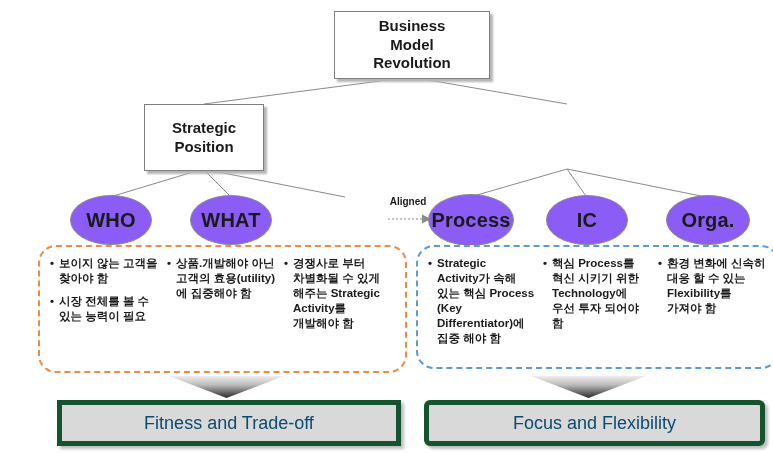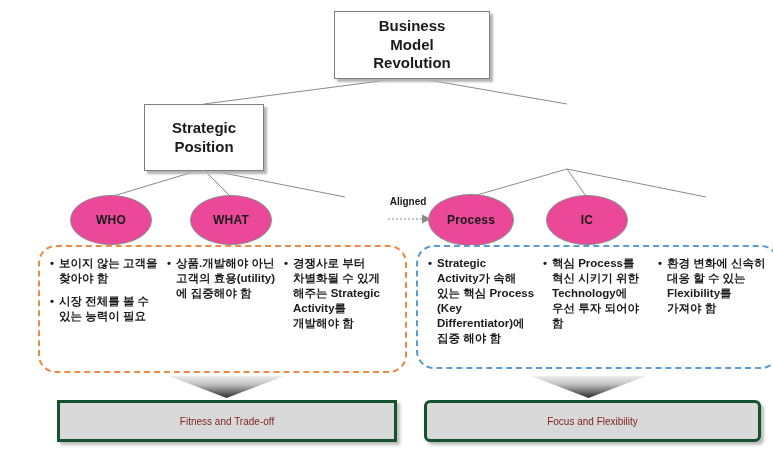--- a/index.html
+++ b/index.html
@@ -9,46 +9,46 @@
   }
   svg.connectors{position:absolute;left:0;top:0;width:773px;height:453px;pointer-events:none;}
 
   .node-box{
     position:absolute;background:#fff;border:1px solid #7f7f7f;
     box-shadow:3px 3px 2px #b4b4b4;
     display:flex;align-items:center;justify-content:center;text-align:center;
     font-weight:bold;font-size:15px;line-height:1.25;white-space:pre-line;
   }
   .ellipse{
-    position:absolute;background:#ec4899;border:1px solid #8a8a8a;border-radius:50%;
+    position:absolute;background:#8b5cf6;border:1px solid #8a8a8a;border-radius:50%;
     display:flex;align-items:center;justify-content:center;
-    font-weight:bold;font-size:12px;letter-spacing:.2px;
+    font-weight:bold;font-size:20px;letter-spacing:.2px;
   }
   .aligned-label{
     position:absolute;font-weight:bold;font-size:10px;text-align:center;
   }
   .panel{
     position:absolute;border-radius:18px;background:#fff;
     display:flex;gap:6px;padding:9px 10px;box-sizing:border-box;
   }
   .panel.orange{border:2px dashed #ED8A48;}
   .panel.blue{border:2px dashed #5B9BD5;}
   .panel .col{flex:1;display:flex;flex-direction:column;gap:8px;}
   .bullet{display:flex;font-weight:bold;font-size:11.5px;line-height:1.3;word-break:keep-all;}
   .bullet .dot{width:9px;flex:0 0 9px;}
   .chevron{
     position:absolute;width:115px;height:22px;
     background:linear-gradient(to bottom,#ededed 0%,#bdbdbd 40%,#5a5a5a 80%,#2c2c2c 100%);
     clip-path:polygon(0 0,50% 100%,100% 0);
   }
   .footer-bar{
-    position:absolute;height:36px;background:#d9d9d9;border:3px solid #14532d;
+    position:absolute;height:36px;background:#d9d9d9;border:5px solid #14532d;
     box-shadow:3px 3px 3px #bdbdbd;
     display:flex;align-items:center;justify-content:center;
-    font-size:10px;font-weight:normal;color:#7f1d1d;
+    font-size:18px;font-weight:normal;color:#0c4a6e;
   }
 </style>
 </head>
 <body>
 
 <div class="stage">
 
   <svg class="connectors" viewBox="0 0 773 453">
     <g stroke="#8a8a8a" stroke-width="1" fill="none">
       <line x1="387" y1="77" x2="180" y2="104"></line>
@@ -69,20 +69,21 @@
 Revolution</div>
 
   <div class="node-box" style="left:120px;top:104px;width:118px;height:65px;">Strategic
 Position</div>
 
 
   <div class="ellipse" style="left:46px;top:195px;width:80px;height:48px;">WHO</div>
   <div class="ellipse" style="left:166px;top:195px;width:80px;height:48px;">WHAT</div>
   <div class="ellipse" style="left:404px;top:194px;width:84px;height:50px;text-align:center;">Process</div>
   <div class="ellipse" style="left:522px;top:195px;width:80px;height:48px;">IC</div>
+  <div class="ellipse" style="left:642px;top:195px;width:82px;height:48px;">Orga.</div>
 
   <div class="aligned-label" style="left:354px;top:196px;width:60px;">Aligned</div>
 
   <div class="panel orange" style="left:14px;top:245px;width:369px;height:128px;">
     <div class="col">
       <div class="bullet">
         <span class="dot">•</span>
         <span>보이지 않는 고객을 찾아야 함</span>
       </div>
       <div class="bullet">

